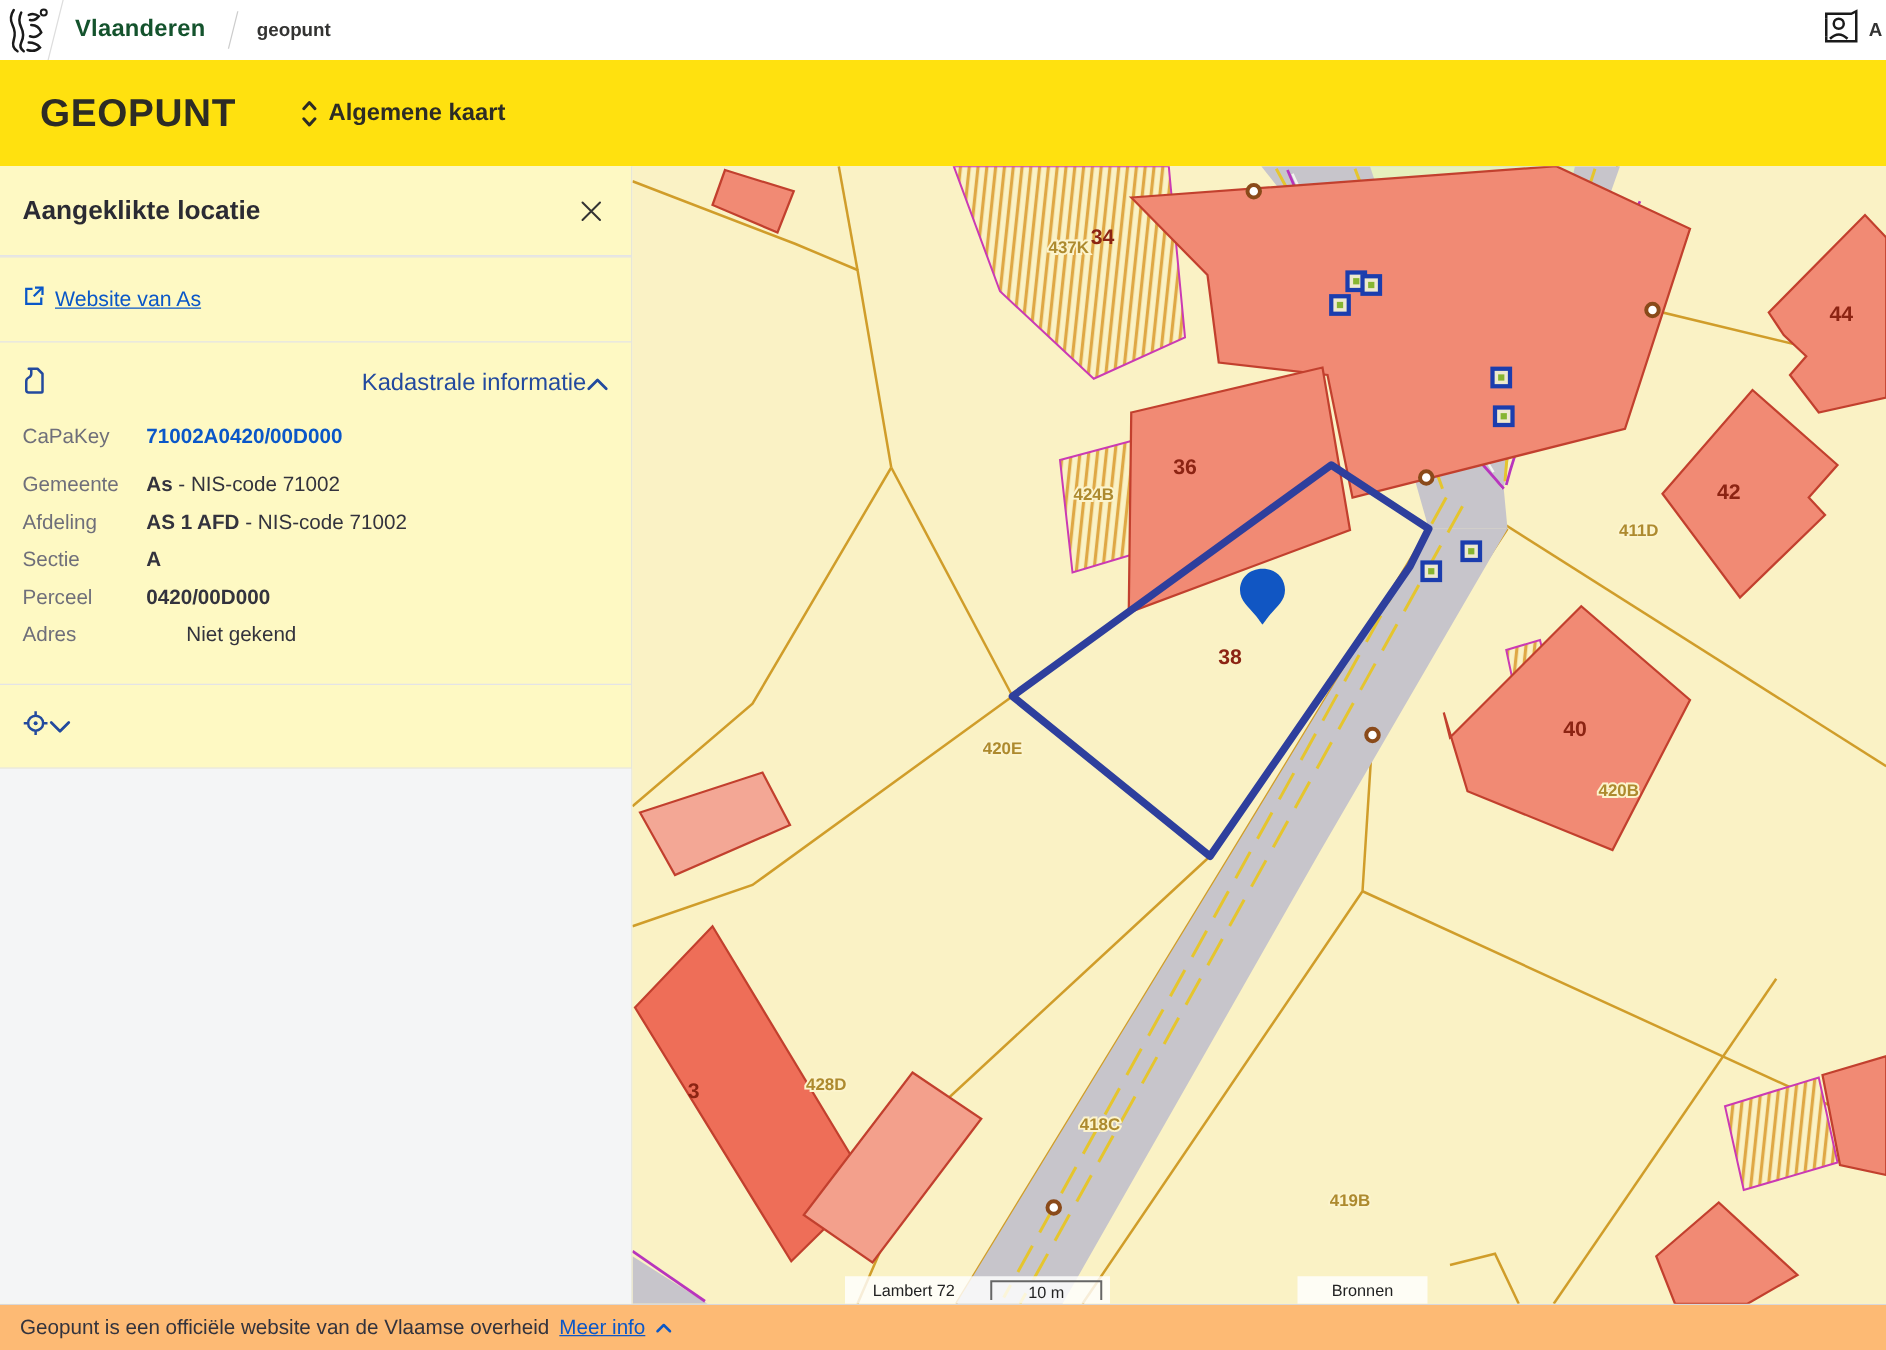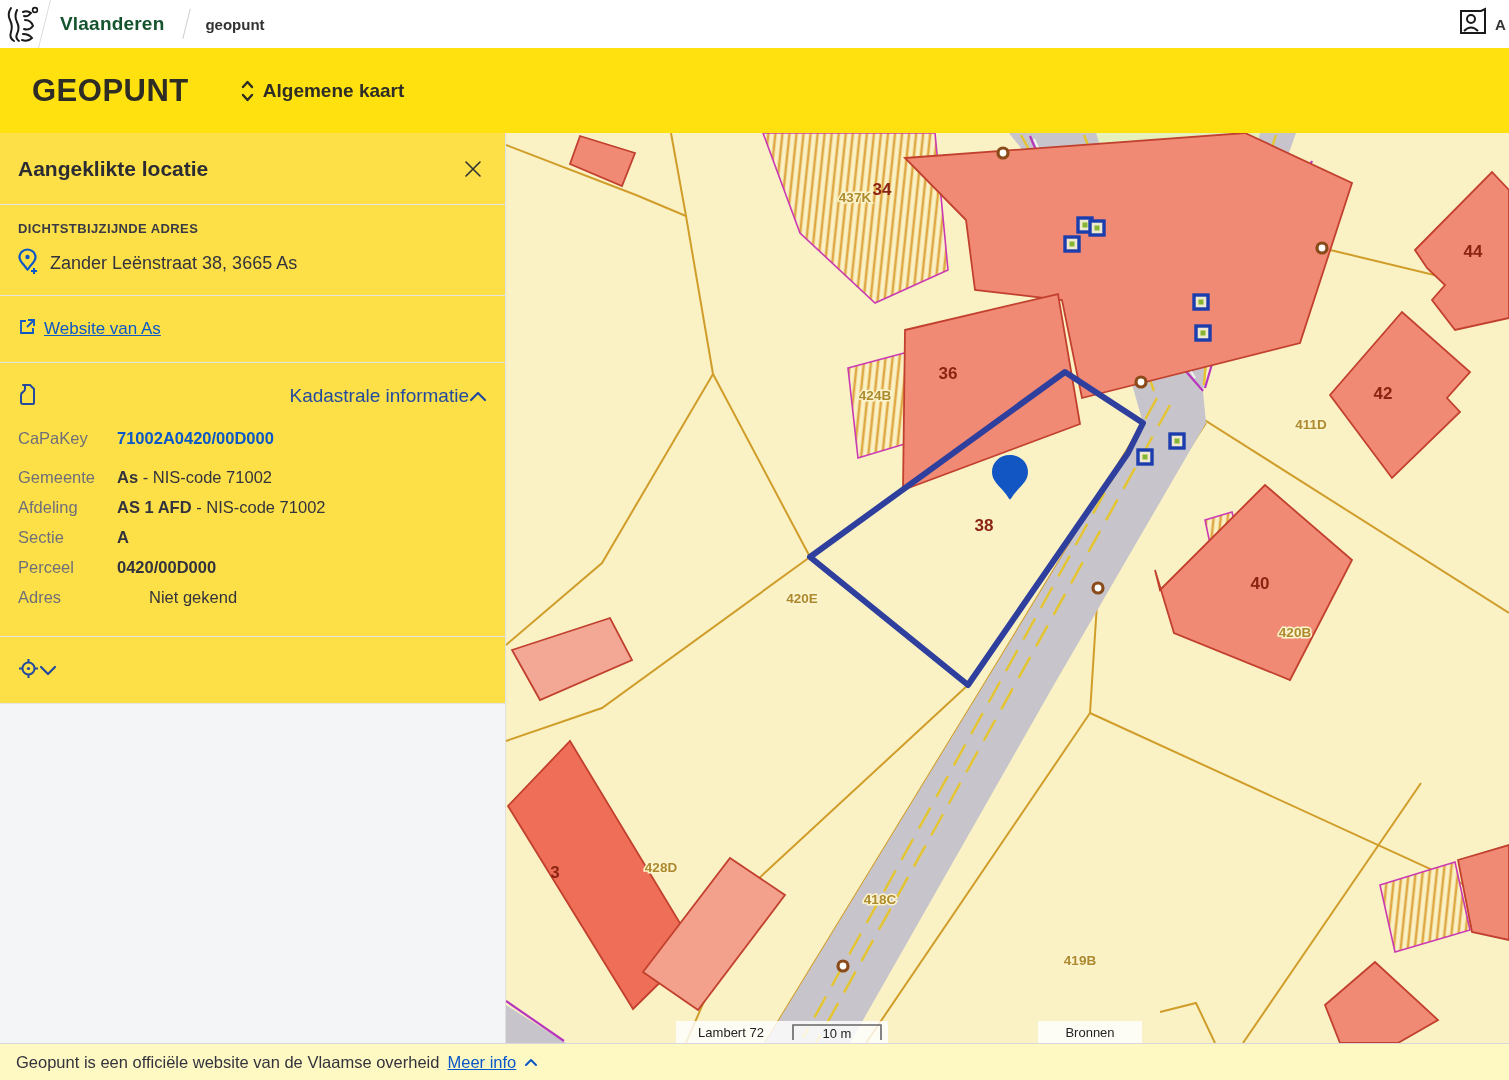--- a/index.html
+++ b/index.html
@@ -20,21 +20,21 @@
 
   
   .banner { height:85px; background:#ffe10f; display:flex; align-items:center; }
   .banner-title { font-size:31px; font-weight:bold; color:#2d2c25; margin-left:32px; letter-spacing:.5px; }
   .map-selector { display:flex; align-items:center; gap:9px; margin-left:52px; cursor:pointer; }
   .map-selector .sel-label { font-size:19px; font-weight:bold; color:#2d2c25; }
 
   
   .content { display:flex; height:910px; }
 
-  .sidebar { width:506px; background:#fde047; border-right:1px solid #e0e0e0; display:flex; flex-direction:column; }
+  .sidebar { width:506px; background:#fef9c3; border-right:1px solid #e0e0e0; display:flex; flex-direction:column; }
   .sb-sec { padding:0 18px; }
   .sb-div { height:1px; background:#e4e4e6; }
   .sb-head { display:flex; align-items:center; justify-content:space-between; height:71px; }
   .sb-title { font-size:21px; font-weight:bold; color:#2b2b33; }
   .icon-btn { background:none; border:none; cursor:pointer; padding:4px; display:flex; }
 
   .addr-sec { padding-top:16px; padding-bottom:16px; }
   .addr-label { font-size:13px; font-weight:bold; color:#3a3a45; letter-spacing:.4px; }
   .addr-row { display:flex; align-items:center; gap:10px; margin-top:12px; }
   .addr-text { font-size:18px; color:#33333d; }
@@ -57,21 +57,21 @@
 
   
   .map-wrap { position:relative; width:1003px; height:910px; background:#faf2c5; }
   .map-wrap svg { display:block; }
   text.hn { font-size:17px; font-weight:bold; fill:#8c2413; }
   text.pl { font-size:13.5px; font-weight:bold; fill:#ad8a2e;
             stroke:#fcf4cd; stroke-width:3px; paint-order:stroke; }
   text.scale-txt { font-size:13px; fill:#222; }
 
   
-  .footer { height:37px; background:#fef9c3; border-top:1px solid #d8d8db;
+  .footer { height:37px; background:#fdba74; border-top:1px solid #d8d8db;
             display:flex; align-items:center; gap:8px; padding-left:16px; }
   .footer-text { font-size:16.5px; color:#33333d; }
   .footer a { font-size:16.5px; }
 </style>
 </head>
 <body>
 
 <div class="topbar">
   <div class="logo-box">
     <svg width="36" height="40" viewBox="0 0 36 40">
@@ -121,33 +121,20 @@
     <div class="sb-sec sb-head">
       <span class="sb-title">Aangeklikte locatie</span>
       <button class="icon-btn">
         <svg width="20" height="20" viewBox="0 0 20 20">
           <path d="M3 3 L17 17 M17 3 L3 17" stroke="#333" stroke-width="1.6" stroke-linecap="round"></path>
         </svg>
       </button>
     </div>
     <div class="sb-div"></div>
 
-    <div class="sb-sec addr-sec">
-      <div class="addr-label">DICHTSTBIJZIJNDE ADRES</div>
-      <div class="addr-row">
-        <span>
-          <svg width="22" height="27" viewBox="0 0 22 27">
-            <path d="M9.5 1.5 C5 1.5 1.5 5 1.5 9.2 C1.5 13 5 15.5 7.5 19 C8.6 20.6 9.2 21.8 9.5 21.8 C9.8 21.8 10.4 20.6 11.5 19 C14 15.5 17.5 13 17.5 9.2 C17.5 5 14 1.5 9.5 1.5 Z" fill="none" stroke="#0a57c8" stroke-width="2.2"></path>
-            <circle cx="9.5" cy="9" r="2.2" fill="#0a57c8"></circle>
-            <path d="M16 20 v6 M13 23 h6" stroke="#0a57c8" stroke-width="2"></path>
-          </svg>
-        </span>
-        <span class="addr-text">Zander Leënstraat 38, 3665 As</span>
-      </div>
-    </div>
     <div class="sb-div"></div>
 
     <div class="sb-sec web-sec">
       <span>
         <svg width="18" height="18" viewBox="0 0 18 18" fill="none" stroke="#0a57c8" stroke-width="1.8">
           <path d="M8 3 H3 V15 H15 V10"></path>
           <path d="M10 2 H16 V8"></path>
           <path d="M16 2 L9 9"></path>
         </svg>
       </span>

